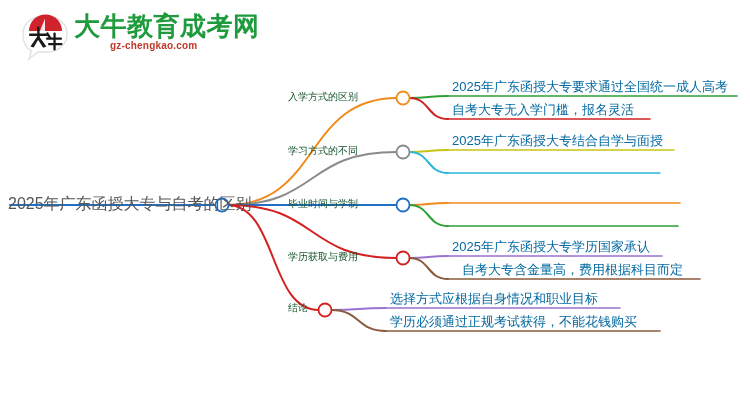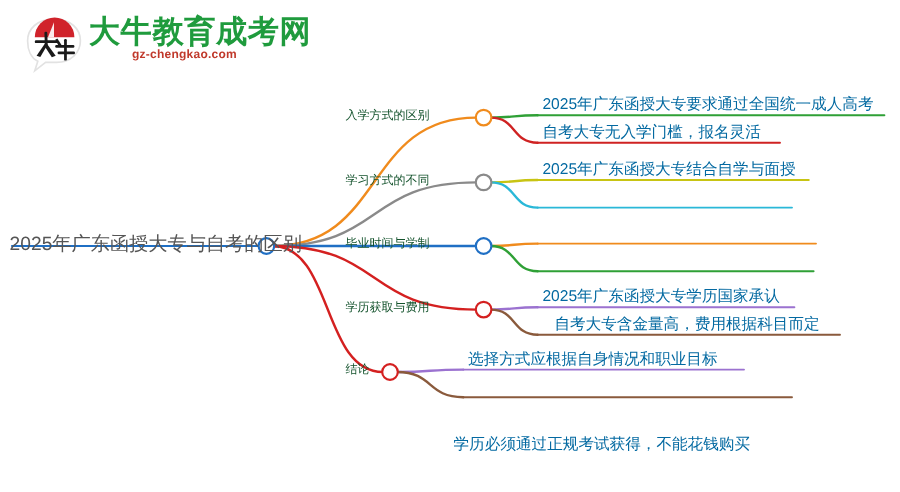--- a/index.html
+++ b/index.html
@@ -171,16 +171,16 @@
   <div class="node-label root-label" id="root-label" style="left:8px; top:196px;">2025年广东函授大专与自考的区别</div>
 <div class="node-label branch-label" style="left: 288px; top: 89px;">入学方式的区别</div>
     <div class="node-label leaf-label" style="left: 452px; top: 79px;">2025年广东函授大专要求通过全国统一成人高考</div>
     <div class="node-label branch-label" style="left: 288px; top: 143px;">学习方式的不同</div>
     <div class="node-label leaf-label" style="left: 452px; top: 102px;">自考大专无入学门槛，报名灵活</div>
     <div class="node-label leaf-label" style="left: 452px; top: 133px;">2025年广东函授大专结合自学与面授</div>
     <div class="node-label branch-label" style="left: 288px; top: 196px; text-align: right;">毕业时间与学制</div>
     <div class="node-label branch-label" style="left: 288px; top: 249px; font-family: Liberation Serif, serif;">学历获取与费用</div>
     <div class="node-label leaf-label" style="left: 452px; top: 239px; text-align: right;">2025年广东函授大专学历国家承认</div>
     <div class="node-label leaf-label" style="left: 462px; top: 262px;">自考大专含金量高，费用根据科目而定</div>
-    <div class="node-label branch-label" style="left: 288px; top: 301px;">结论</div>
+    <div class="node-label branch-label" style="left: 288px; top: 301px; font-family: Liberation Mono, monospace;">结论</div>
     <div class="node-label leaf-label" style="left: 390px; top: 291px;">选择方式应根据自身情况和职业目标</div>
-    <div class="node-label leaf-label" style="left: 378px; top: 314px; margin-top: 48px;">学历必须通过正规考试获得，不能花钱购买</div>
+    <div class="node-label leaf-label" style="left: 390px; top: 314px;">学历必须通过正规考试获得，不能花钱购买</div>
   </div>
 
 </body></html>

